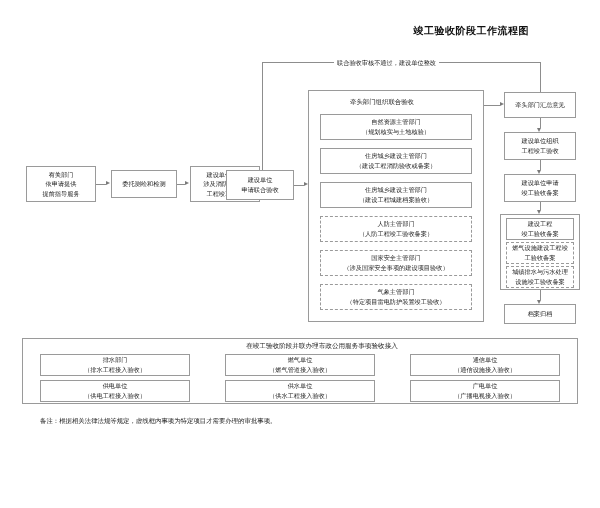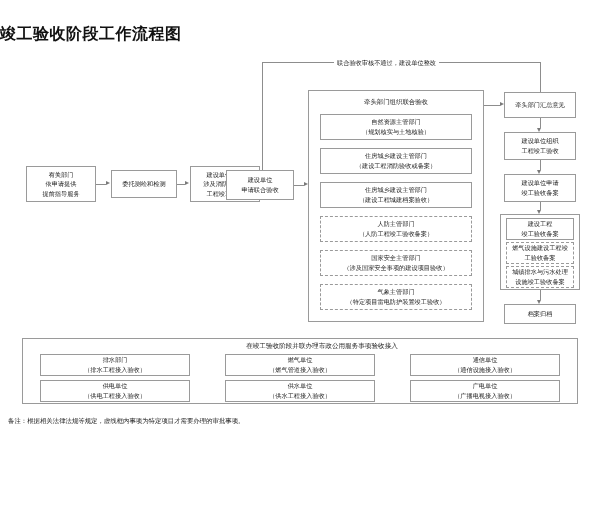--- a/index.html
+++ b/index.html
@@ -9,21 +9,21 @@
     font-family:"DejaVu Sans","Liberation Sans",sans-serif;
     color:#1a1a1a;
     position:relative;
     overflow:hidden;
   }
   .page{position:relative;width:600px;height:508px;}
 
   
   .title{
     position:absolute;top:24px;left:0;width:529px;
-    text-align:left;font-size:16px;font-weight:bold;letter-spacing:.5px;
+    text-align:right;font-size:10px;font-weight:bold;letter-spacing:.5px;
     color:#111;
   }
 
   
   .box{
     position:absolute;
     box-sizing:border-box;
     border:1px solid #9a9a9a;
     background:#fff;
     display:flex;flex-direction:column;
@@ -113,21 +113,21 @@
 
   <div class="box" style="left:226px;top:170px;width:68px;height:30px;">
     <span class="l1">建设单位</span>
     <span class="l2">申请联合验收</span>
   </div>
 
   <div class="ln lh" style="left:294px;top:185px;width:10px;"></div>
   <div class="arrow right" style="left:304px;top:182.4px;"></div>
 
   <div class="group" style="left:308px;top:90px;width:176px;height:232px;"></div>
-  <div class="group-title" style="left:308px;top:98px;width:176px;">牵头部门组织联合验收</div>
+  <div class="group-title" style="left:294px;top:98px;width:176px;">牵头部门组织联合验收</div>
 
   <div class="box" style="left:320px;top:114px;width:152px;height:26px;">
     <span class="l1">自然资源主管部门</span>
     <span class="l2">（规划核实与土地核验）</span>
   </div>
   <div class="box" style="left:320px;top:148px;width:152px;height:26px;">
     <span class="l1">住房城乡建设主管部门</span>
     <span class="l2">（建设工程消防验收或备案）</span>
   </div>
   <div class="box" style="left:320px;top:182px;width:152px;height:26px;">
@@ -216,15 +216,15 @@
   </div>
   <div class="box" style="left:225px;top:380px;width:150px;height:22px;">
     <span class="l1">供水单位</span>
     <span class="l2">（供水工程接入验收）</span>
   </div>
   <div class="box" style="left:410px;top:380px;width:150px;height:22px;">
     <span class="l1">广电单位</span>
     <span class="l2">（广播电视接入验收）</span>
   </div>
 
-  <div class="note" style="left:8px;top:417px;">备注：根据相关法律法规等规定，虚线框内事项为特定项目才需要办理的审批事项。</div>
+  <div class="note" style="left:40px;top:417px;">备注：根据相关法律法规等规定，虚线框内事项为特定项目才需要办理的审批事项。</div>
 
 </div>
 
 </body></html>

